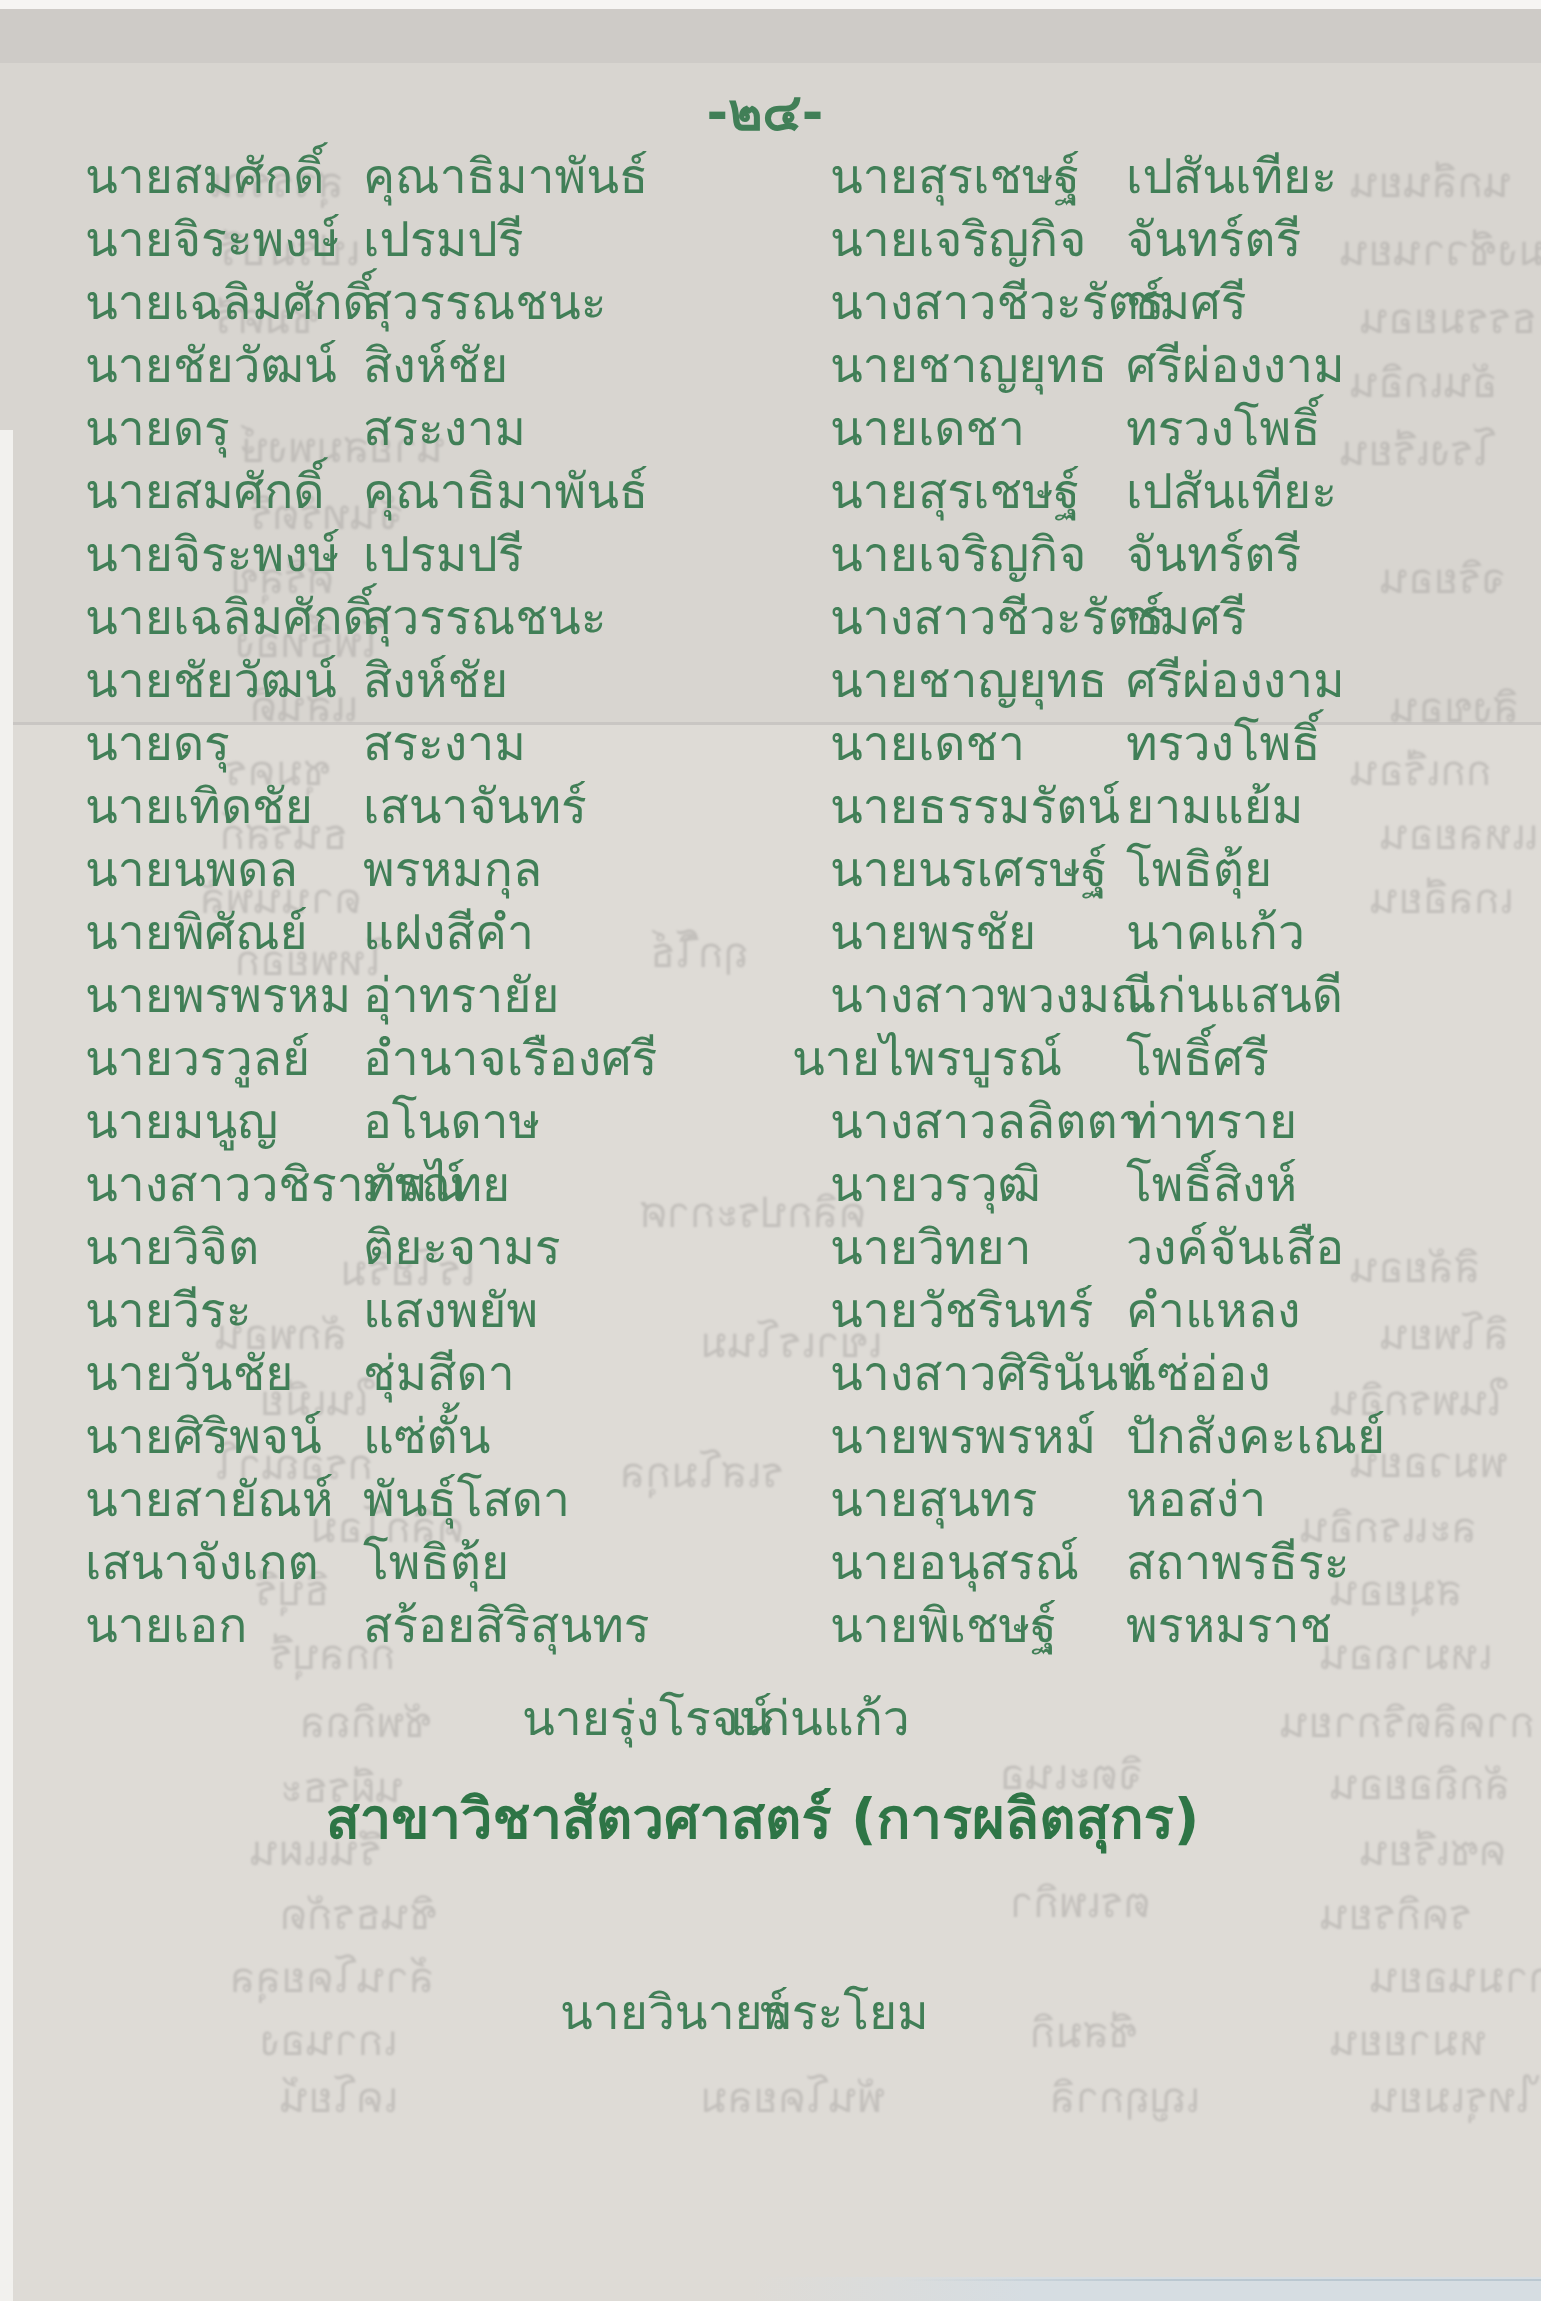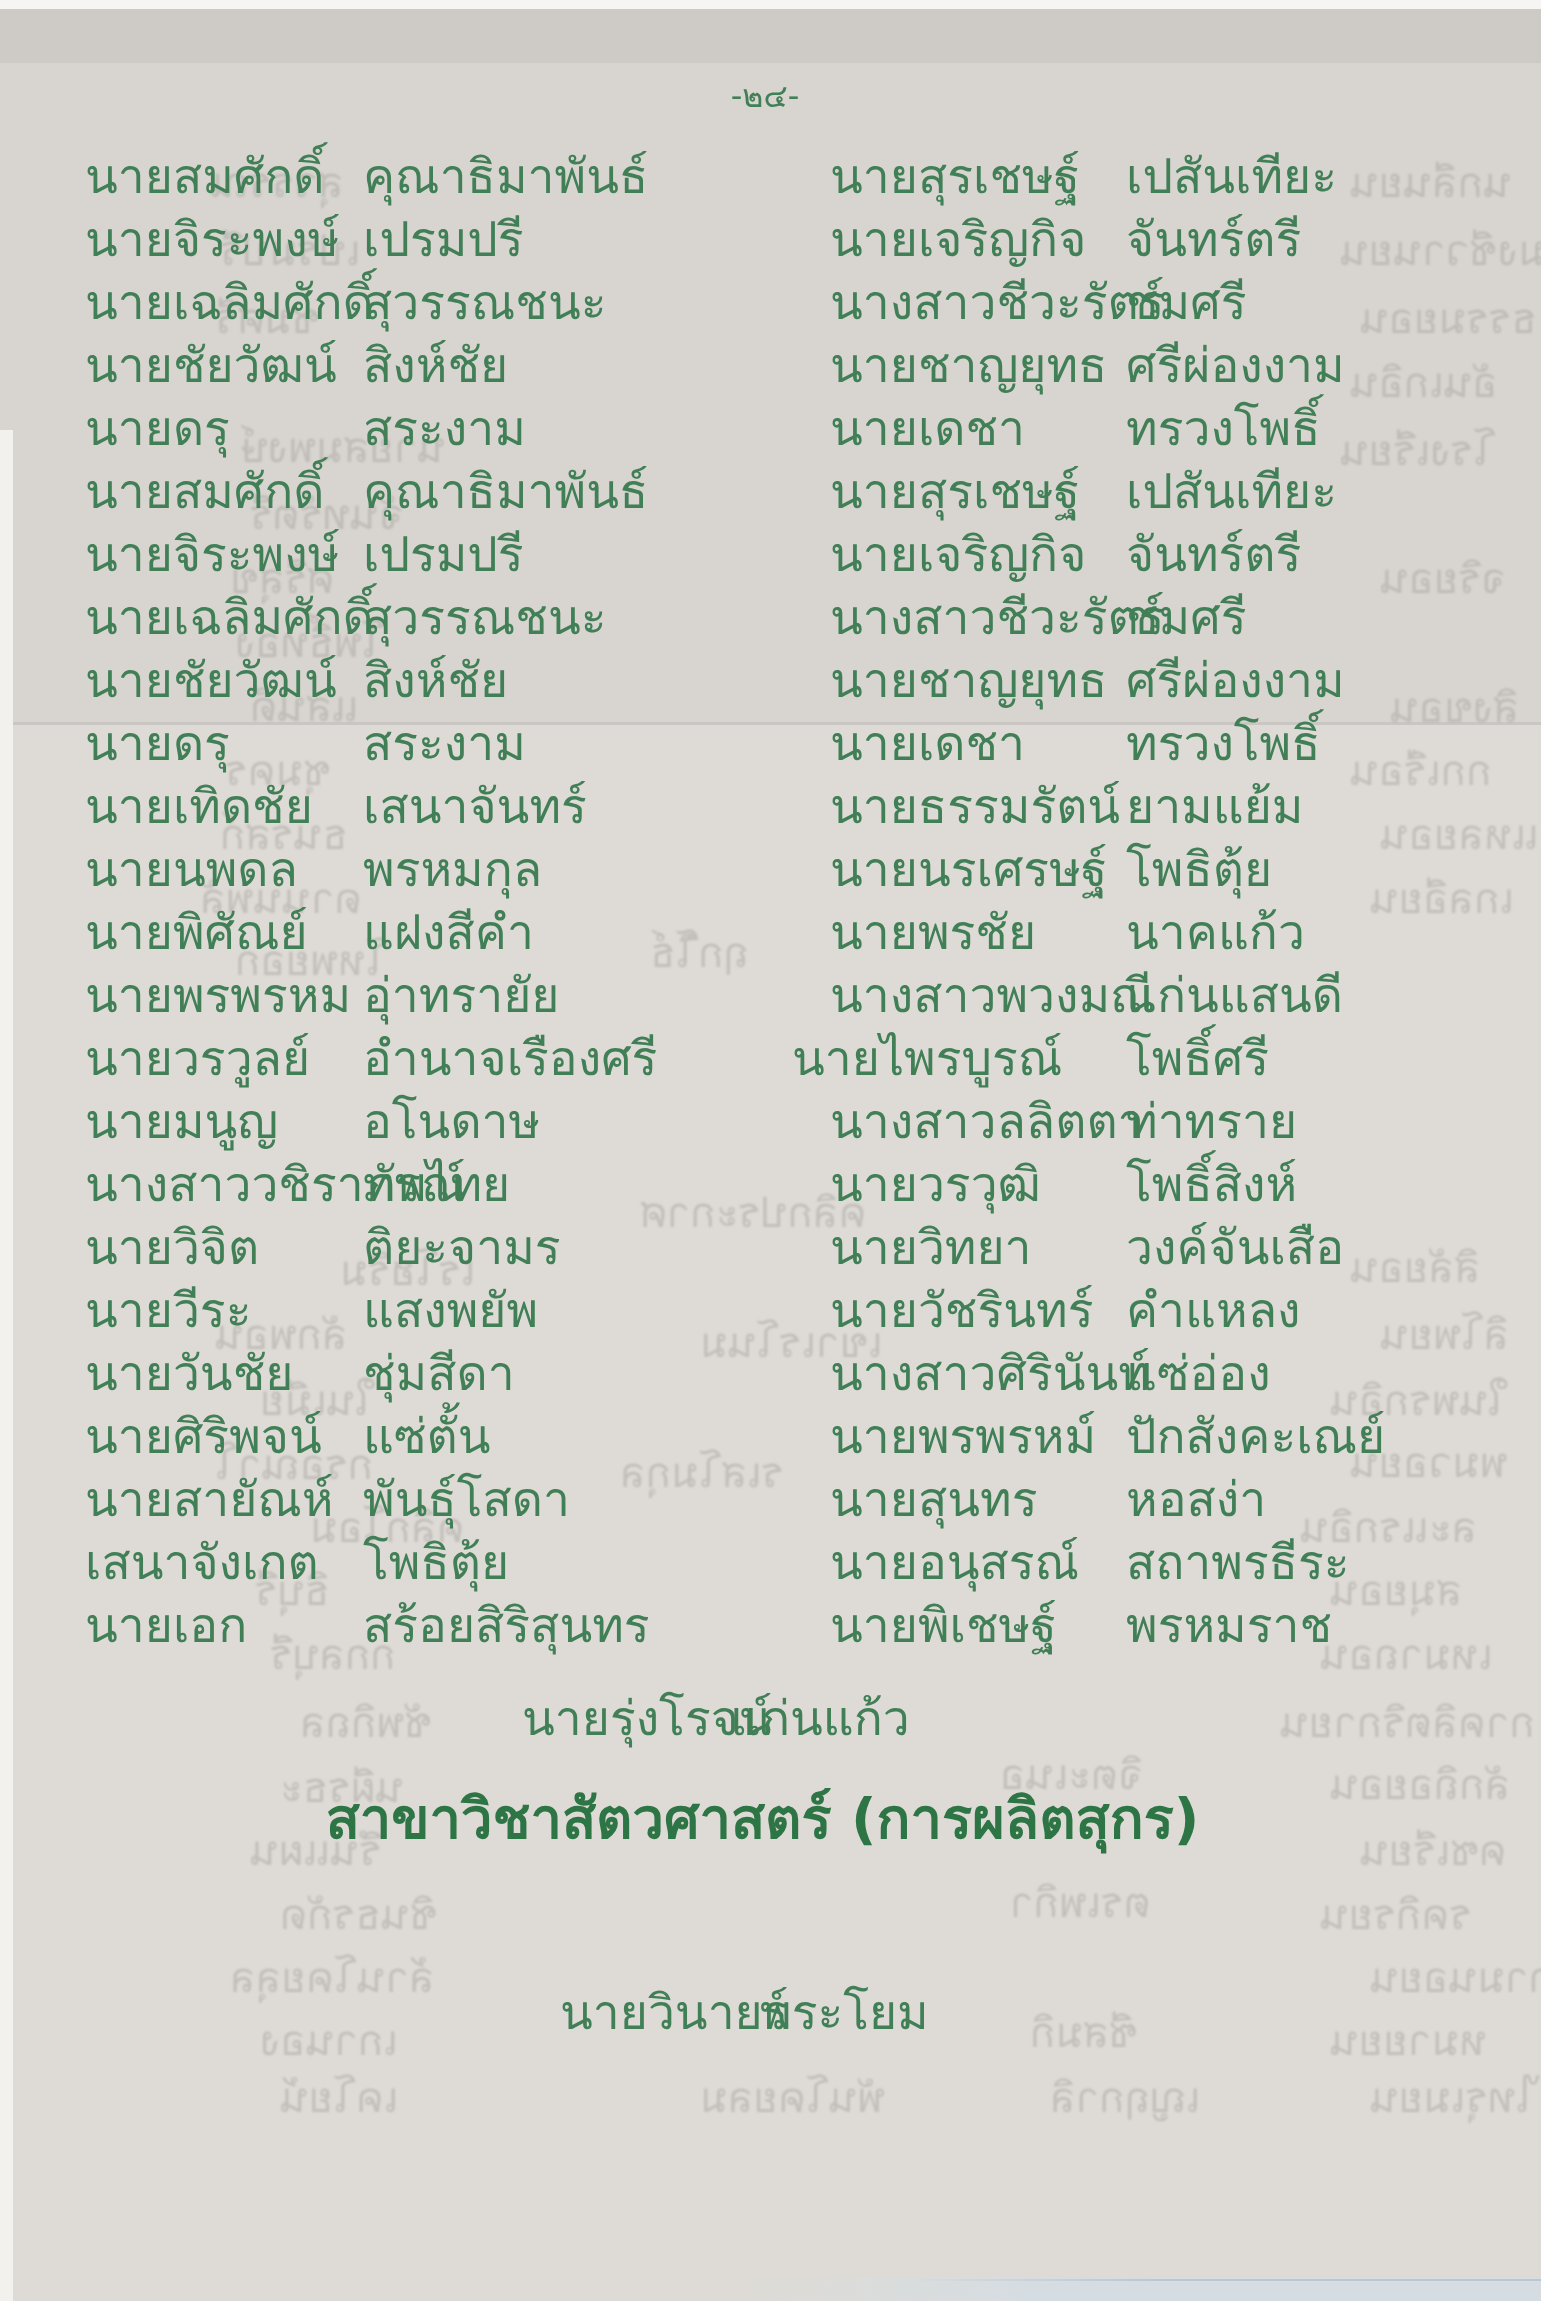--- a/index.html
+++ b/index.html
@@ -30,21 +30,21 @@
     filter:blur(1.3px);
     font-size:42px;line-height:1.1;
   }
   .cell{
     position:absolute;white-space:nowrap;
     font-size:48px;line-height:1.12;
     color:var(--ink,#417f57);
   }
   .page-number{
     position:absolute;left:690px;top:70px;width:150px;
-    text-align:center;font-size:32px;font-weight:normal;
+    text-align:center;font-size:52px;font-weight:bold;
     color:var(--ink,#417f57);
   }
   .center-name,.grad-name{
     position:absolute;white-space:nowrap;
     font-size:48px;color:var(--ink,#417f57);
   }
   .heading{
     position:absolute;left:0;width:1525px;text-align:center;
     font-weight:bold;color:var(--head,#2e7546);white-space:nowrap;
   }

